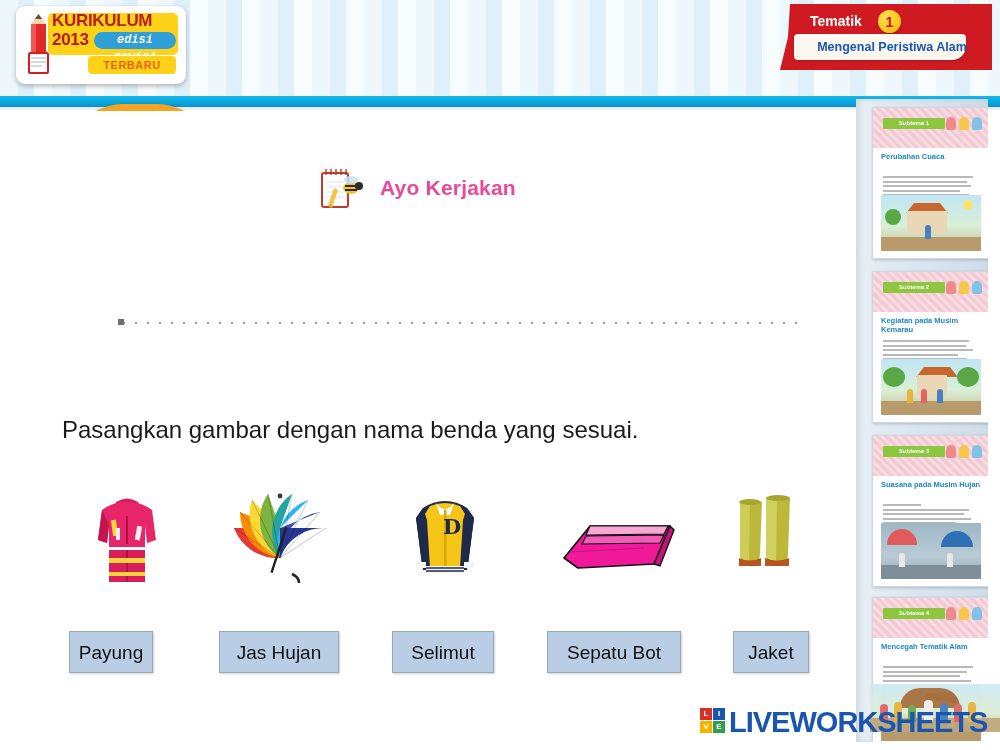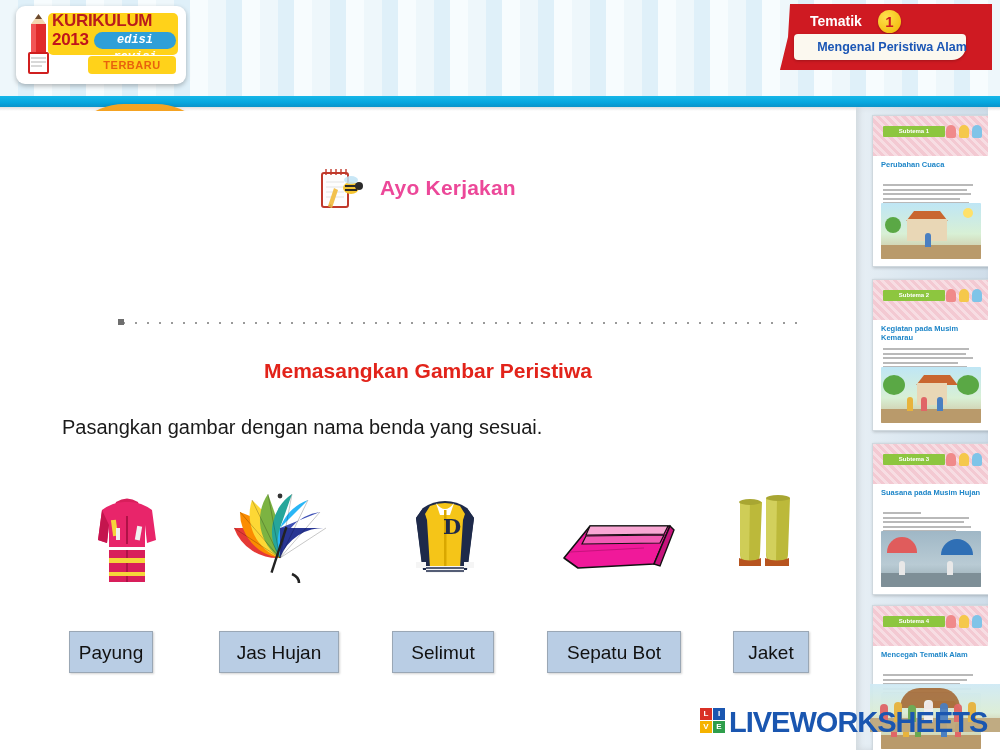--- a/index.html
+++ b/index.html
@@ -134,21 +134,21 @@
   .dotline-cap{
     position:absolute;left:118px;top:208px;width:6px;height:6px;background:#6e6e6e;
   }
 
   .subtitle{
     position:absolute;left:0;top:248px;width:856px;text-align:center;
     color:#e2231a;font-size:21px;font-weight:bold;
   }
   .instruction{
     position:absolute;left:62px;top:305px;
-    color:#1a1a1a;font-size:20px;
+    color:#1a1a1a;font-size:24px;
   }
 
   
   .items{position:absolute;left:60px;top:375px;width:780px;height:110px;}
   .item{position:absolute;top:0;width:110px;height:110px;}
   .item-1{left:12px;} .item-2{left:160px;} .item-3{left:330px;}
   .item-4{left:490px;} .item-5{left:650px;}
 
   
   .answers{position:absolute;left:0;top:520px;width:856px;height:60px;}
@@ -160,21 +160,21 @@
     box-sizing:border-box;
   }
   .abox-1{left:69px;width:84px;}
   .abox-2{left:219px;width:120px;}
   .abox-3{left:392px;width:102px;}
   .abox-4{left:547px;width:134px;}
   .abox-5{left:733px;width:76px;}
 
   
   .sidebar{
-    position:absolute;left:856px;top:107px;width:132px;height:643px;
+    position:absolute;left:856px;top:99px;width:132px;height:643px;
     background:linear-gradient(90deg,#e7eff5 0%,#dbe7f0 40%,#cfdde9 100%);
     box-shadow:inset 3px 0 6px rgba(0,0,0,.10);
     overflow:hidden;
   }
   .thumb{
     position:absolute;left:16px;width:116px;height:150px;
     background:#fff;border:1px solid #cfd8de;
     box-shadow:1px 1px 3px rgba(0,0,0,.2);overflow:hidden;
   }
   .thumb-1{top:8px;} .thumb-2{top:172px;} .thumb-3{top:336px;} .thumb-4{top:498px;}
@@ -299,21 +299,20 @@
         <ellipse cx="33" cy="22" rx="8" ry="6" fill="#f4c430"></ellipse>
         <path d="M27 20 h12 M27 24 h12" stroke="#2b2b2b" stroke-width="2"></path>
         <circle cx="41" cy="20" r="4" fill="#2b2b2b"></circle>
         <ellipse cx="33" cy="14" rx="7" ry="4" fill="#bfe3f5" opacity=".85"></ellipse>
       </svg>
       <div class="ayo-text">Ayo Kerjakan</div>
     </div>
     <div class="dotline"></div>
     <div class="dotline-cap"></div>
 
-    <div class="subtitle">Memasangkan Gambar Peristiwa</div>
     <div class="instruction">Pasangkan gambar dengan nama benda yang sesuai.</div>
 
     <div class="items">
 
       <div class="item item-1">
         <svg viewBox="0 0 110 110" width="110" height="110">
           <path d="M44 16 q11-7 22 0 l2 6 q-12 5-26 0z" fill="#d81e5b"></path>
           <path d="M30 24 q12-9 25-8 13-1 25 8 l4 30 -9 3 -2-18 v22 h-36 v-22 l-2 18 -9-3z" fill="#e8256a"></path>
           <path d="M30 24 l-4 30 9 3 2-18z" fill="#c4154e"></path>
           <rect x="37" y="64" width="36" height="32" fill="#d81e5b"></rect>

